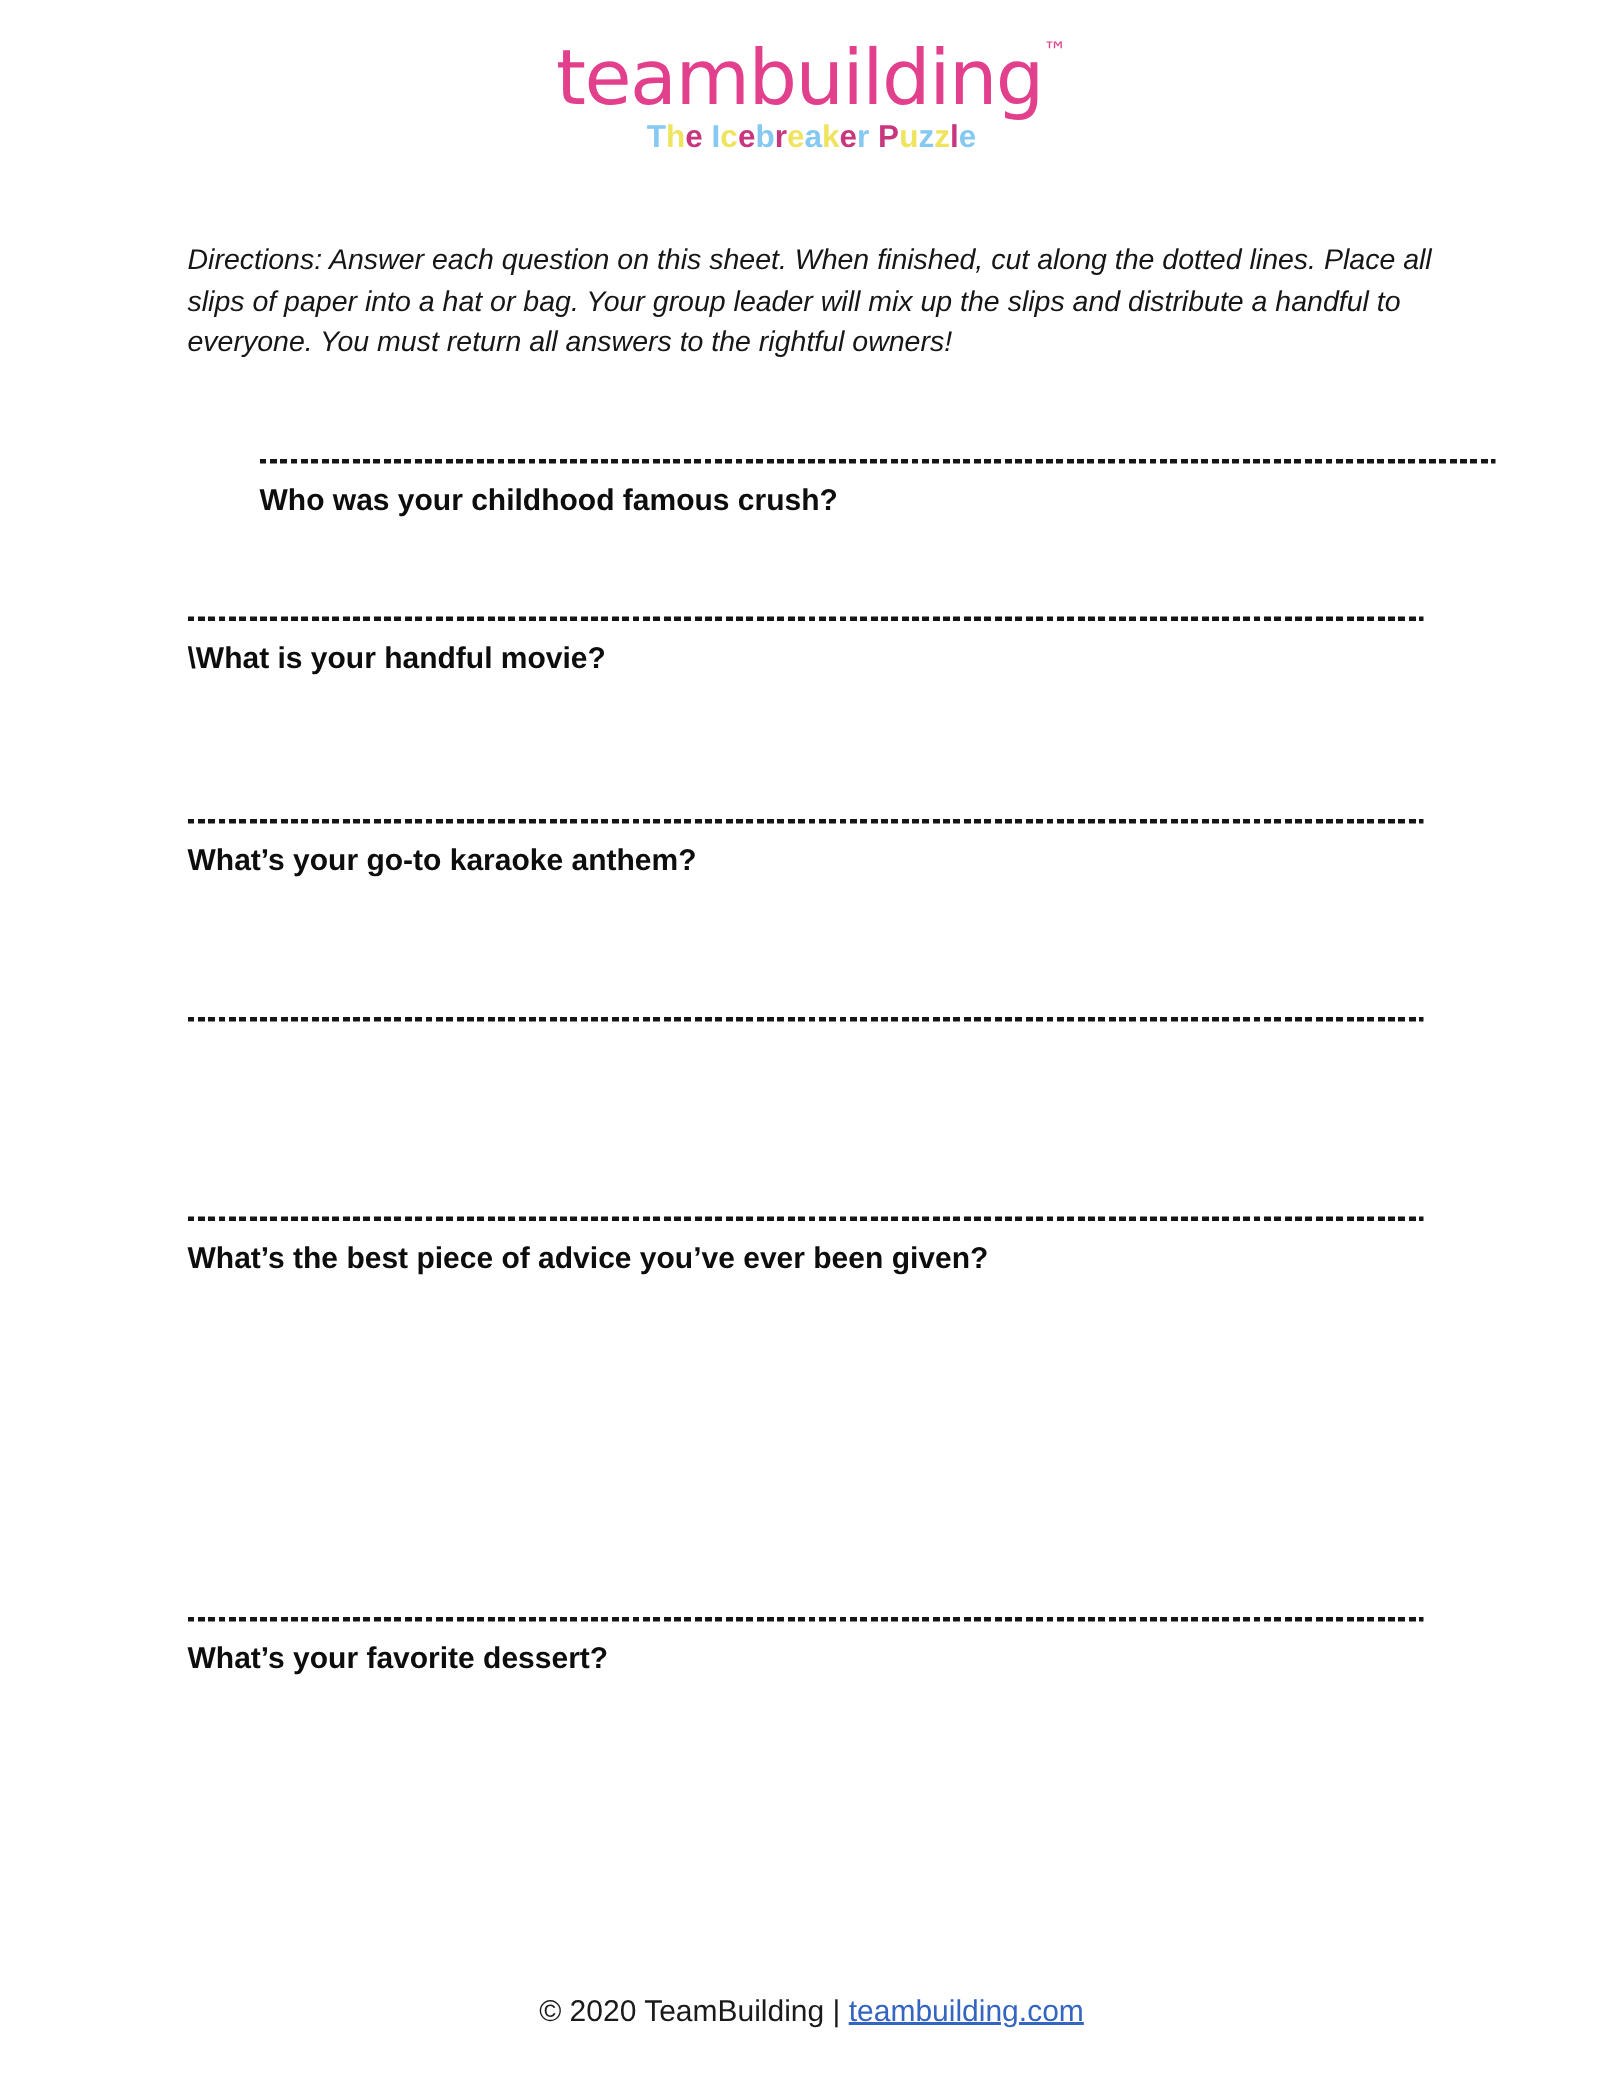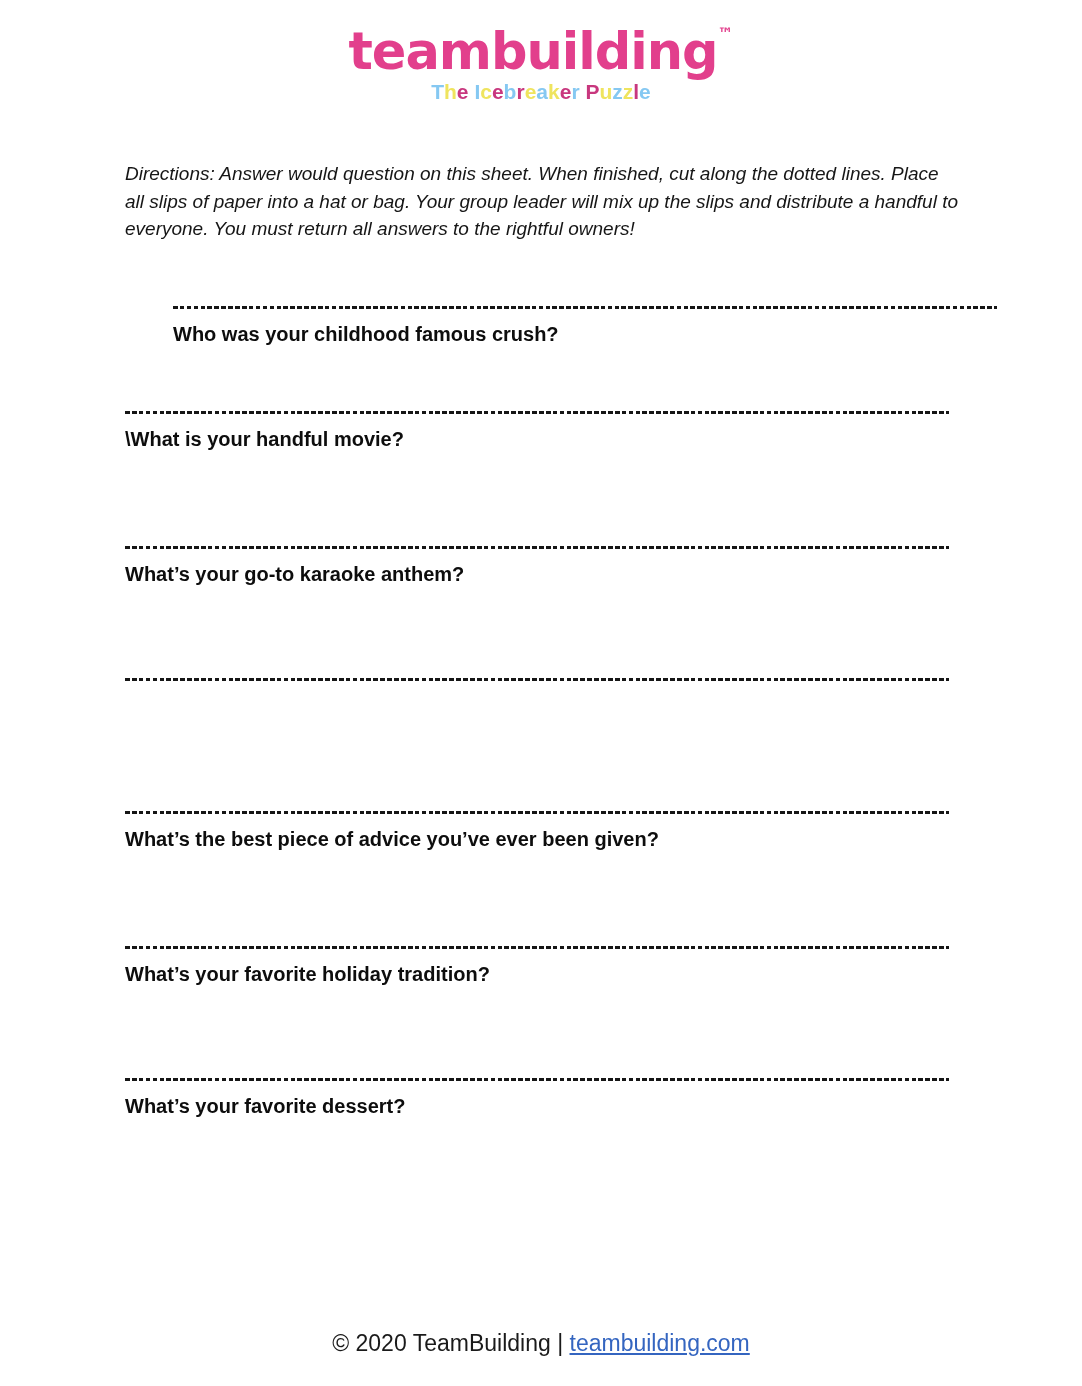--- a/index.html
+++ b/index.html
@@ -10,21 +10,21 @@
     background: #ffffff;
     font-family: "Liberation Sans", sans-serif;
     color: #121212;
     overflow: hidden;
   }
   .logo-row {
     position: absolute;
     top: 2px; left: 0; right: 0;
     text-align: center;
     font-family: "DejaVu Sans", sans-serif;
-    font-weight: bold;
+    font-weight: normal;
     font-size: 51px;
     letter-spacing: -1px;
     line-height: 64px;
   }
   .logo-tm {
     font-size: 16px;
     vertical-align: 30px;
     letter-spacing: 0;
   }
   .subtitle-row {
@@ -59,40 +59,40 @@
     margin-top: 13px;
     font-weight: bold;
     font-size: 20px;
     line-height: 24px;
     color: #0d0d0d;
   }
   .footer {
     position: absolute;
     top: 1330px; left: 0; right: 0;
     text-align: center;
-    font-size: 23px;
+    font-size: 20px;
     color: #1a1a1a;
   }
   .footer a {
     text-decoration: underline;
     cursor: pointer;
   }
 </style>
 </head>
 <body>
 
 <div class="page">
 
   <div class="logo-row" style="color: rgb(226, 63, 140);">
     <span>teambuilding</span><span class="logo-tm">™</span>
   </div>
 
   <div class="subtitle-row"><span style="color: rgb(133, 200, 242);">T</span><span style="color: rgb(239, 228, 94);">h</span><span style="color: rgb(200, 55, 126);">e</span><span> </span><span style="color: rgb(133, 200, 242);">I</span><span style="color: rgb(239, 228, 94);">c</span><span style="color: rgb(200, 55, 126);">e</span><span style="color: rgb(133, 200, 242);">b</span><span style="color: rgb(200, 55, 126);">r</span><span style="color: rgb(239, 228, 94);">e</span><span style="color: rgb(133, 200, 242);">a</span><span style="color: rgb(239, 228, 94);">k</span><span style="color: rgb(200, 55, 126);">e</span><span style="color: rgb(133, 200, 242);">r</span><span> </span><span style="color: rgb(200, 55, 126);">P</span><span style="color: rgb(239, 228, 94);">u</span><span style="color: rgb(133, 200, 242);">z</span><span style="color: rgb(239, 228, 94);">z</span><span style="color: rgb(200, 55, 126);">l</span><span style="color: rgb(133, 200, 242);">e</span></div>
 
-  <div class="directions">Directions: Answer would question on this sheet. When finished, cut along the dotted lines. Place all slips of paper into a hat or bag. Your group leader will mix up the slips and distribute a handful to everyone. You must return all answers to the rightful owners!</div>
+  <div class="directions">Directions: Answer each question on this sheet. When finished, cut along the dotted lines. Place all slips of paper into a hat or bag. Your group leader will mix up the slips and distribute a handful to everyone. You must return all answers to the rightful owners!</div>
 
   <div class="slips">
     <div class="slip" style="top: 306px; margin-left: 48px;">
       <div class="dots"></div>
       <div class="q">Who was your childhood famous crush?</div>
     </div>
 
     <div class="slip" style="top: 411px;">
       <div class="dots"></div>
       <div class="q">\What is your handful movie?</div>
@@ -105,24 +105,20 @@
 
     <div class="slip" style="top: 678px;">
       <div class="dots"></div>
     </div>
 
     <div class="slip" style="top: 811px;">
       <div class="dots"></div>
       <div class="q">What’s the best piece of advice you’ve ever been given?</div>
     </div>
 
-    <div class="slip" style="top: 946px;">
-      <div class="dots"></div>
-      <div class="q">What’s your favorite holiday tradition?</div>
-    </div>
 
     <div class="slip" style="top: 1078px;">
       <div class="dots"></div>
       <div class="q">What’s your favorite dessert?</div>
     </div>
 
   </div>
 
   <div class="footer">
     <span>© 2020 TeamBuilding | </span><a href="#" style="color: rgb(52, 101, 192);">teambuilding.com</a>

